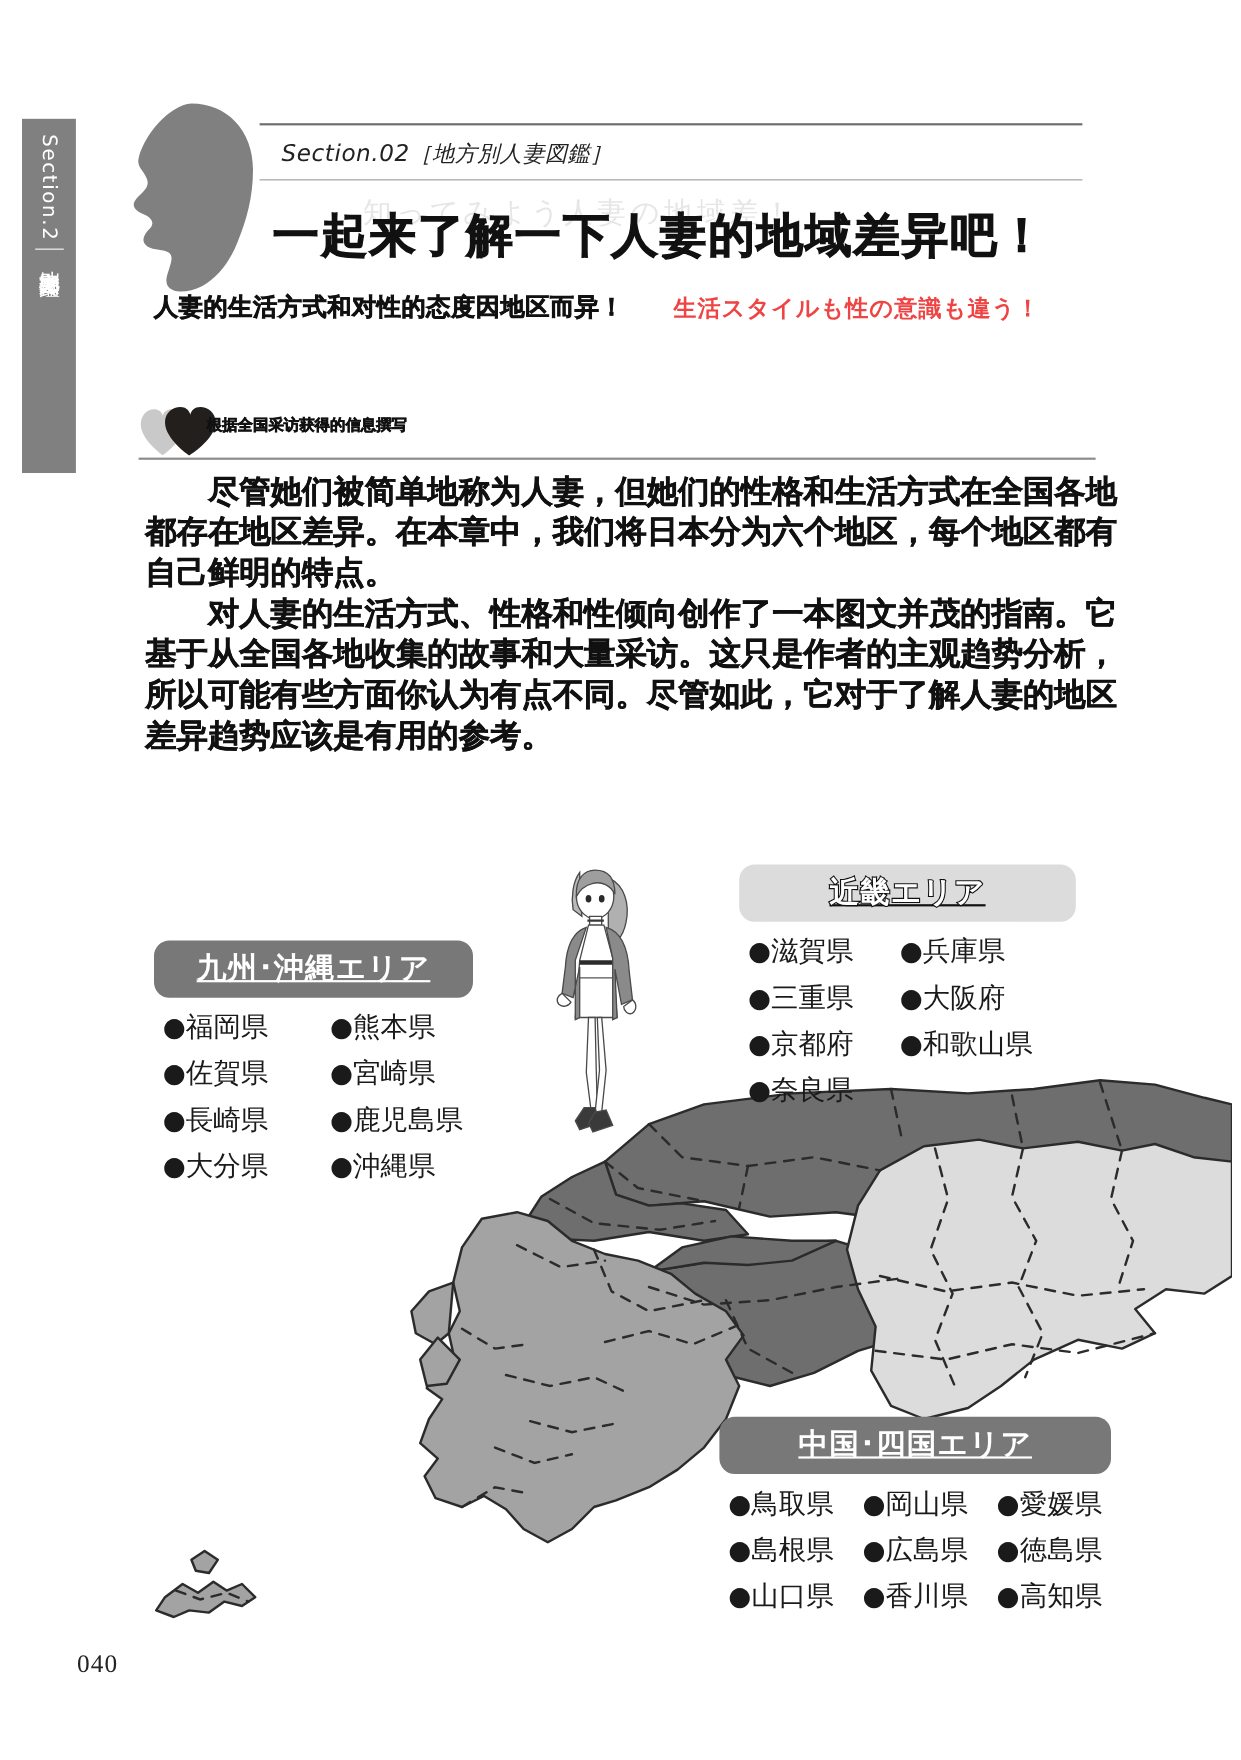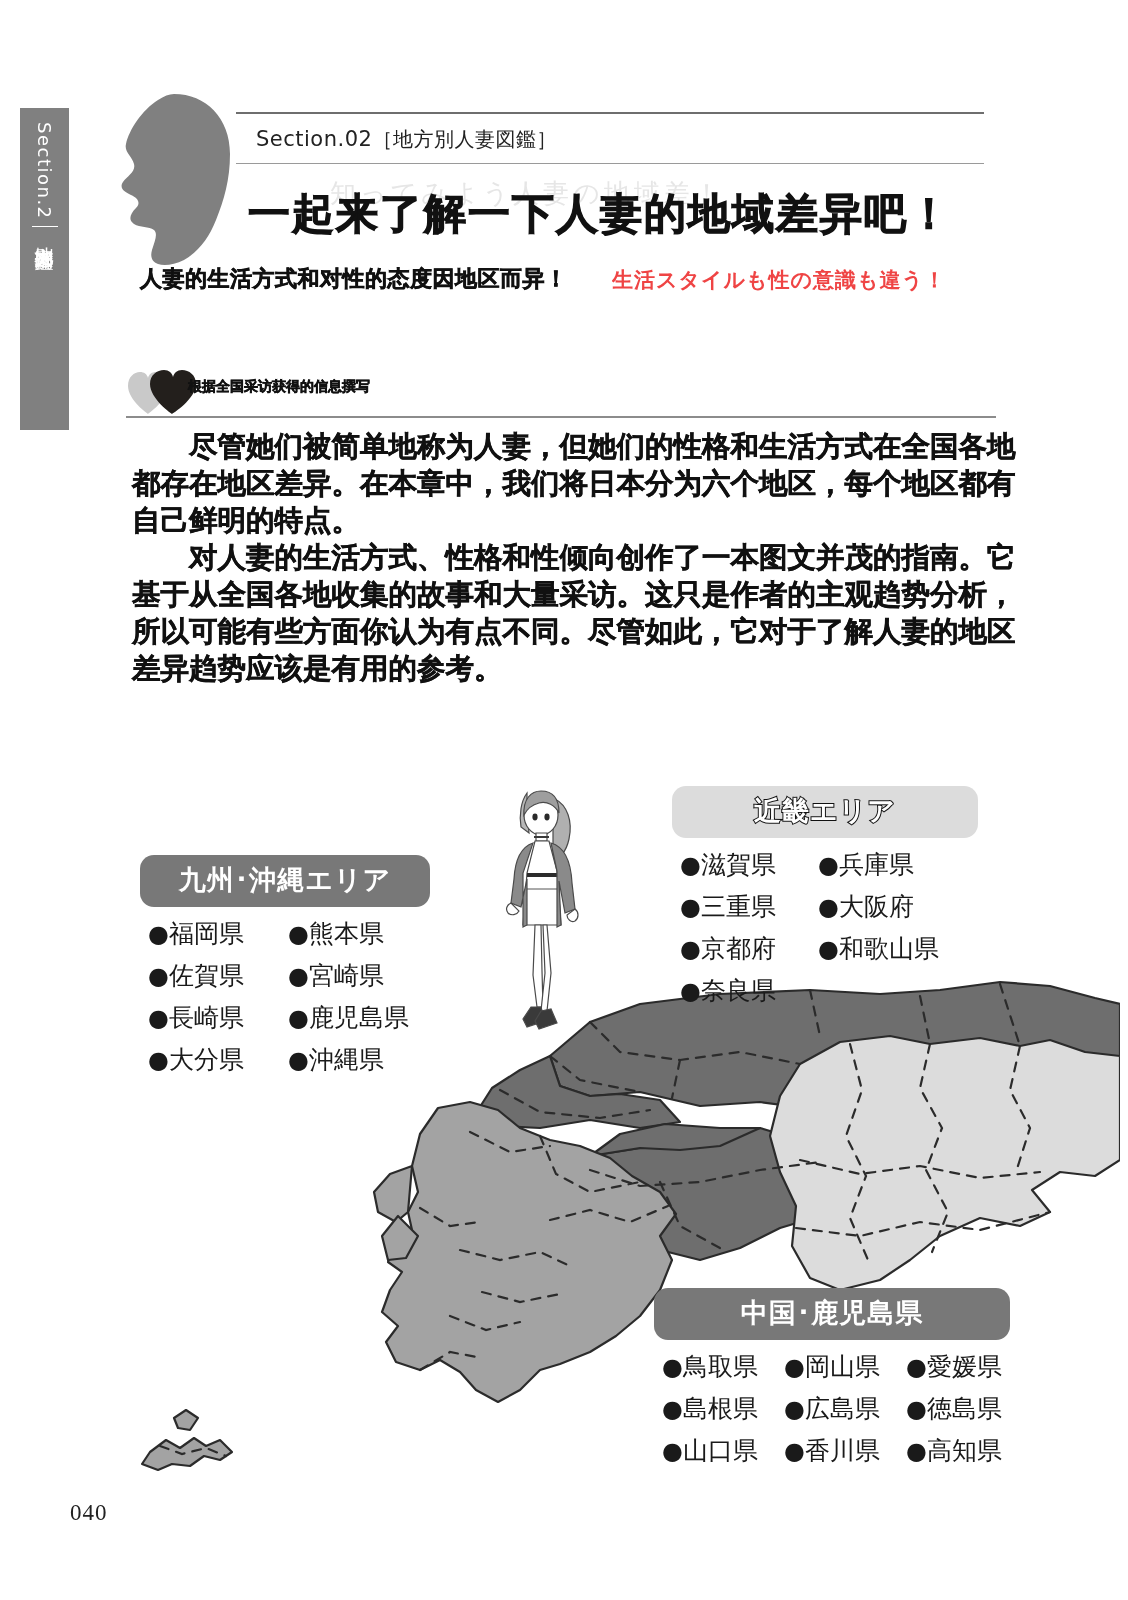--- a/index.html
+++ b/index.html
@@ -37,20 +37,21 @@
   
   .header{
     position:absolute;left:236px;top:112px;width:748px;height:160px;
   }
   .hrule{height:1.5px;background:#6e6e6e;width:100%;}
   .hrule.thin{height:1px;background:#9a9a9a;}
   .section-line{
     font-size:21px;letter-spacing:.5px;color:#222;
     padding:12px 0 10px 20px;font-family:"DejaVu Sans",sans-serif;
     white-space:nowrap;
+    font-style:italic;
   }
   .section-line .jp{font-size:20px;}
 
   .big-title{
     position:absolute;left:248px;top:186px;width:760px;
     font-size:42px;font-weight:700;letter-spacing:2px;
     color:#111;white-space:nowrap;
     font-family:"DejaVu Sans",sans-serif;
     -webkit-text-stroke:1.1px #111;
   }
@@ -87,41 +88,41 @@
     font-family:"DejaVu Sans",sans-serif;
     letter-spacing:0px;-webkit-text-stroke:.45px #111;
   }
   .body-text p{margin:0;text-indent:2em;}
 
   
   .region-box{position:absolute;}
   .region-head{
     border-radius:14px;padding:7px 18px 9px 18px;text-align:center;
     font-size:27px;font-weight:700;white-space:nowrap;
-    font-family:"DejaVu Sans",sans-serif;letter-spacing:1px;
+    font-family:"DejaVu Sans",sans-serif;letter-spacing:1px;text-decoration:underline;
   }
   .region-head.dark{background:#787878;color:#ffffff;}
   .region-head.light{
     background:#dcdcdc;color:#ffffff;
     -webkit-text-stroke:2px #111;paint-order:stroke fill;
   }
   .plist{
     display:grid;grid-auto-flow:row;
     margin-top:6px;padding:0 8px;
   }
   .pitem{
     font-size:25px;color:#1a1a1a;white-space:nowrap;
     font-family:"DejaVu Sans",sans-serif;
     line-height:42px;letter-spacing:0px;
   }
   .pitem .dot{font-size:24px;}
 
   
   #box-kyushu{left:140px;top:855px;width:290px;}
-  #box-kyushu .plist{grid-template-columns:128px 1fr;column-gap:12px;}
+  #box-kyushu .plist{grid-template-columns:128px 1fr;column-gap:24px;}
   
   #box-kinki{left:672px;top:786px;width:306px;}
   #box-kinki .plist{grid-template-columns:134px 1fr;column-gap:4px;}
   
   #box-chugoku{left:654px;top:1288px;width:356px;}
   #box-chugoku .plist{grid-template-columns:118px 118px 1fr;column-gap:4px;}
 
   
   .map{position:absolute;left:120px;top:960px;width:1000px;height:540px;}
 
@@ -305,21 +306,21 @@
       <div class="pitem"><span class="dot">●</span><span>兵庫県</span></div>
       <div class="pitem"><span class="dot">●</span><span>三重県</span></div>
       <div class="pitem"><span class="dot">●</span><span>大阪府</span></div>
       <div class="pitem"><span class="dot">●</span><span>京都府</span></div>
       <div class="pitem"><span class="dot">●</span><span>和歌山県</span></div>
       <div class="pitem"><span class="dot">●</span><span>奈良県</span></div>
     </div>
   </div>
 
   <div class="region-box" id="box-chugoku">
-    <div class="region-head dark">中国･鹿児島県</div>
+    <div class="region-head dark">中国･四国エリア</div>
     <div class="plist">
       <div class="pitem"><span class="dot">●</span><span>鳥取県</span></div>
       <div class="pitem"><span class="dot">●</span><span>岡山県</span></div>
       <div class="pitem"><span class="dot">●</span><span>愛媛県</span></div>
       <div class="pitem"><span class="dot">●</span><span>島根県</span></div>
       <div class="pitem"><span class="dot">●</span><span>広島県</span></div>
       <div class="pitem"><span class="dot">●</span><span>徳島県</span></div>
       <div class="pitem"><span class="dot">●</span><span>山口県</span></div>
       <div class="pitem"><span class="dot">●</span><span>香川県</span></div>
       <div class="pitem"><span class="dot">●</span><span>高知県</span></div>

